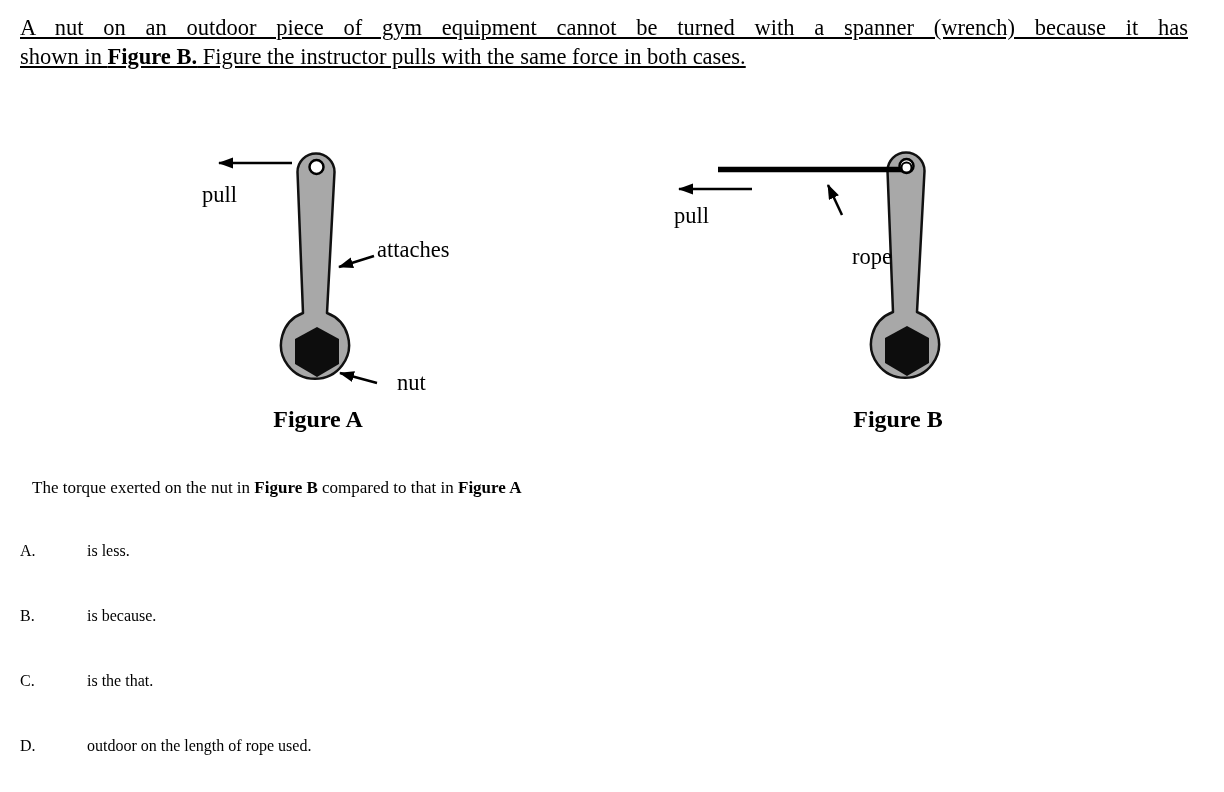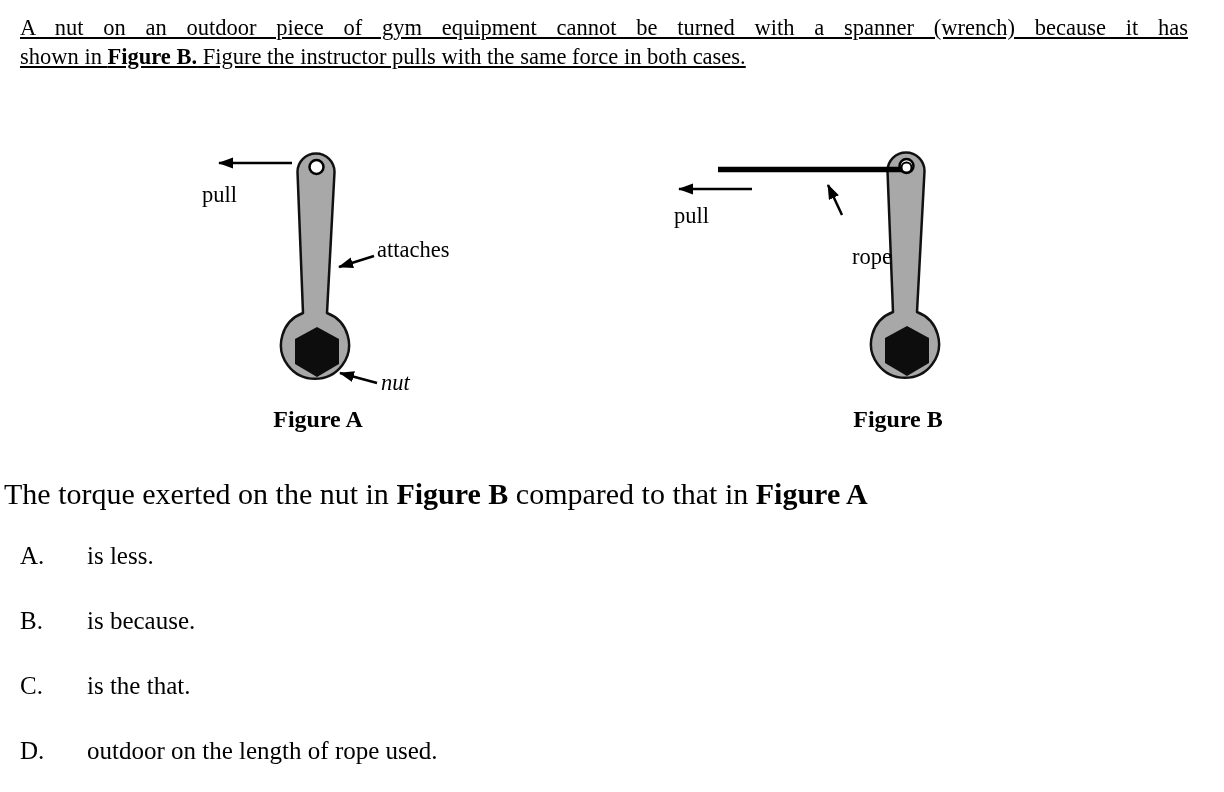--- a/index.html
+++ b/index.html
@@ -42,29 +42,29 @@
   }
   .fig-caption {
     font-size: 24px;
     line-height: 1;
     font-weight: bold;
     width: 160px;
     text-align: center;
     white-space: nowrap;
   }
   #question {
-    left: 4px;
+    left: 32px;
     top: 479px;
-    font-size: 30px;
+    font-size: 17px;
     line-height: 1;
     white-space: nowrap;
   }
   .option-row {
     left: 20px;
-    font-size: 25px;
+    font-size: 16px;
     line-height: 1;
     white-space: nowrap;
   }
   .option-letter {
     display: inline-block;
     width: 67px;
   }
 </style>
 </head>
 <body>
@@ -98,21 +98,21 @@
   <line x1="718" y1="169.5" x2="904" y2="169.5" stroke="#000" stroke-width="5.5"></line>
   <circle cx="906.5" cy="167.5" r="5" fill="#fff" stroke="#000" stroke-width="2"></circle>
 
   <line x1="752" y1="189" x2="679" y2="189" stroke="#000" stroke-width="2.5" marker-end="url(#ah)"></line>
 
   <line x1="842" y1="215" x2="828" y2="185" stroke="#000" stroke-width="2.5" marker-end="url(#ah)"></line>
 </svg>
 
 <div class="abs fig-label" style="left:202px; top:184px;">pull</div>
 <div class="abs fig-label" style="left:377px; top:239px;">attaches</div>
-<div class="abs fig-label" style="left:381px; top:372px;font-style:italic;">nut</div>
+<div class="abs fig-label" style="left:397px; top:372px;">nut</div>
 <div class="abs fig-caption" style="left:238px; top:407px;">Figure A</div>
 
 <div class="abs fig-label" style="left:674px; top:205px;">pull</div>
 <div class="abs fig-label" style="left:852px; top:210px;margin-top:36px;">rope</div>
 <div class="abs fig-caption" style="left:818px; top:407px;">Figure B</div>
 
 <div id="question" class="abs"><span>The torque exerted on the nut in </span><b>Figure B</b><span> compared to that in </span><b>Figure A</b></div>
 
 <div class="abs option-row" style="top:543px;">
   <span class="option-letter">A.</span><span>is less.</span>

